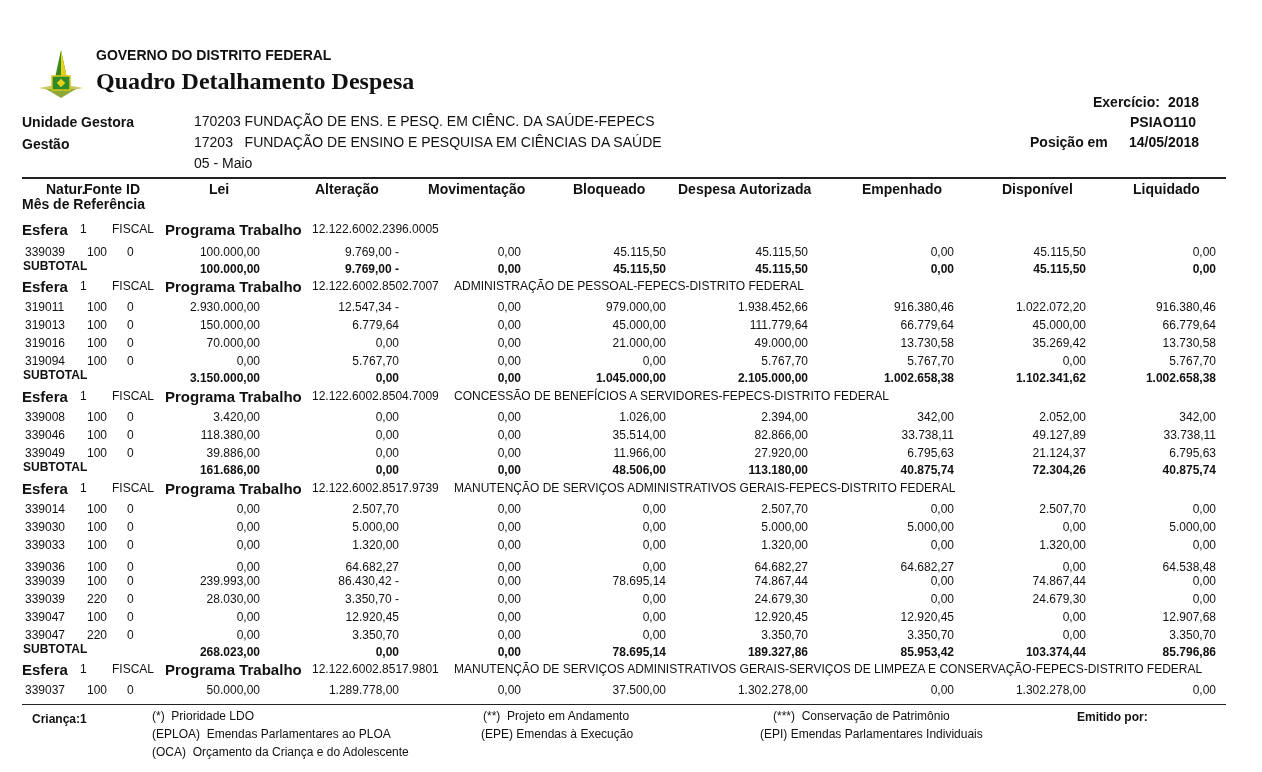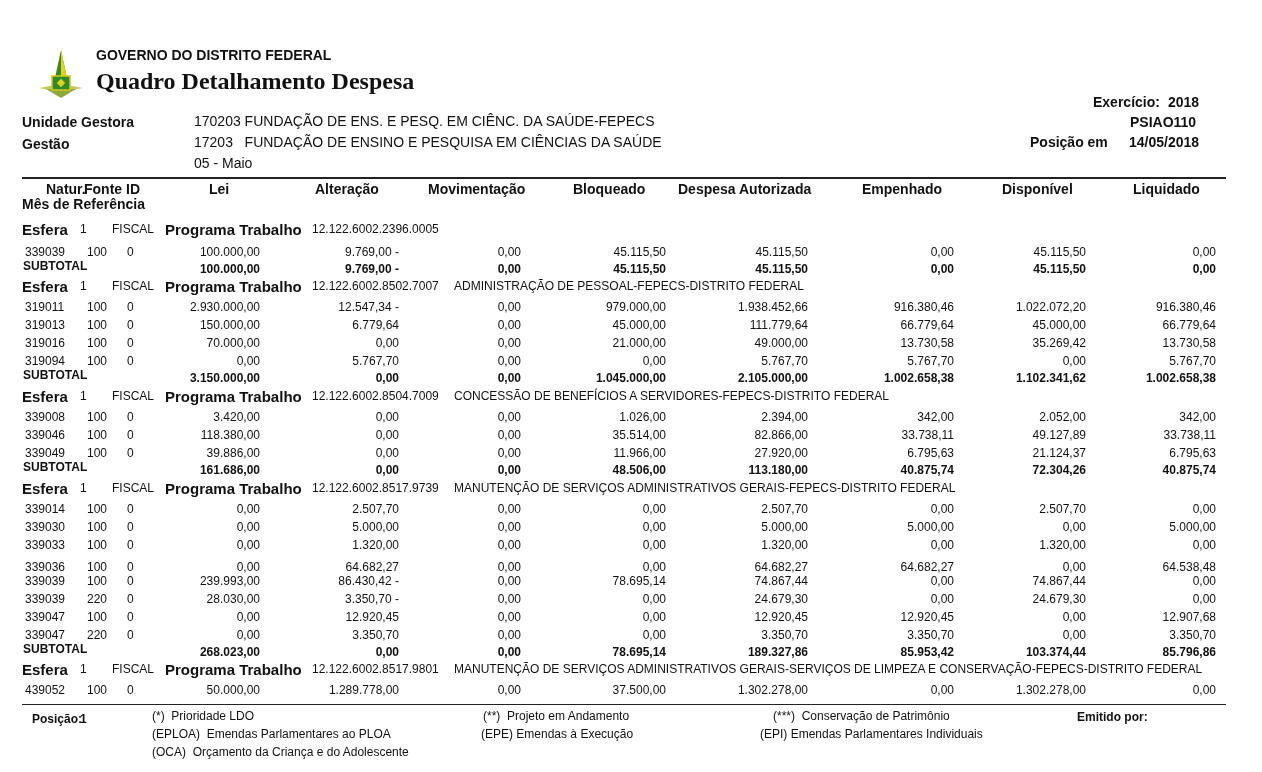--- a/index.html
+++ b/index.html
@@ -366,37 +366,37 @@
     </div>
     <div class="esf" style="top: 661px; width: 1240px;">
       <span class="e1">Esfera</span>
       <span class="e2">1</span>
       <span class="e3">FISCAL</span>
       <span class="e4">Programa Trabalho</span>
       <span class="e5">12.122.6002.8517.9801</span>
       <span class="e6">MANUTENÇÃO DE SERVIÇOS ADMINISTRATIVOS GERAIS-SERVIÇOS DE LIMPEZA E CONSERVAÇÃO-FEPECS-DISTRITO FEDERAL</span>
     </div>
     <div class="row" style="top: 683px;">
-      <span class="c-nat">439052</span>
+      <span class="c-nat">339037</span>
       <span class="c-font">100</span>
       <span class="c-id">0</span>
       <span class="n c-lei">50.000,00</span>
       <span class="n c-alt">1.289.778,00</span>
       <span class="n c-mov">0,00</span>
       <span class="n c-blo">37.500,00</span>
       <span class="n c-des">1.302.278,00</span>
       <span class="n c-emp">0,00</span>
       <span class="n c-dis">1.302.278,00</span>
       <span class="n c-liq">0,00</span>
     </div>
   </div>
 
 <div class="hr" style="top:704px;height:0;border-top:1.5px solid #222;"></div>
 
-<div class="foot" style="left:32px;top:712px;font-weight:bold;">Posição:</div>
+<div class="foot" style="left:32px;top:712px;font-weight:bold;">Criança:</div>
 <div class="foot" style="left:80px;top:712px;font-weight:bold;">1</div>
 <div class="foot" style="left:152px;top:709px;white-space:pre;">(*)  Prioridade LDO</div>
 <div class="foot" style="left:152px;top:727px;white-space:pre;">(EPLOA)  Emendas Parlamentares ao PLOA</div>
 <div class="foot" style="left:152px;top:745px;white-space:pre;">(OCA)  Orçamento da Criança e do Adolescente</div>
 <div class="foot" style="left:483px;top:709px;white-space:pre;">(**)  Projeto em Andamento</div>
 <div class="foot" style="left:481px;top:727px;white-space:pre;">(EPE) Emendas à Execução</div>
 <div class="foot" style="left:773px;top:709px;white-space:pre;">(***)  Conservação de Patrimônio</div>
 <div class="foot" style="left:760px;top:727px;white-space:pre;">(EPI) Emendas Parlamentares Individuais</div>
 <div class="foot" style="left:1077px;top:710px;font-weight:bold;">Emitido por:</div>
 

